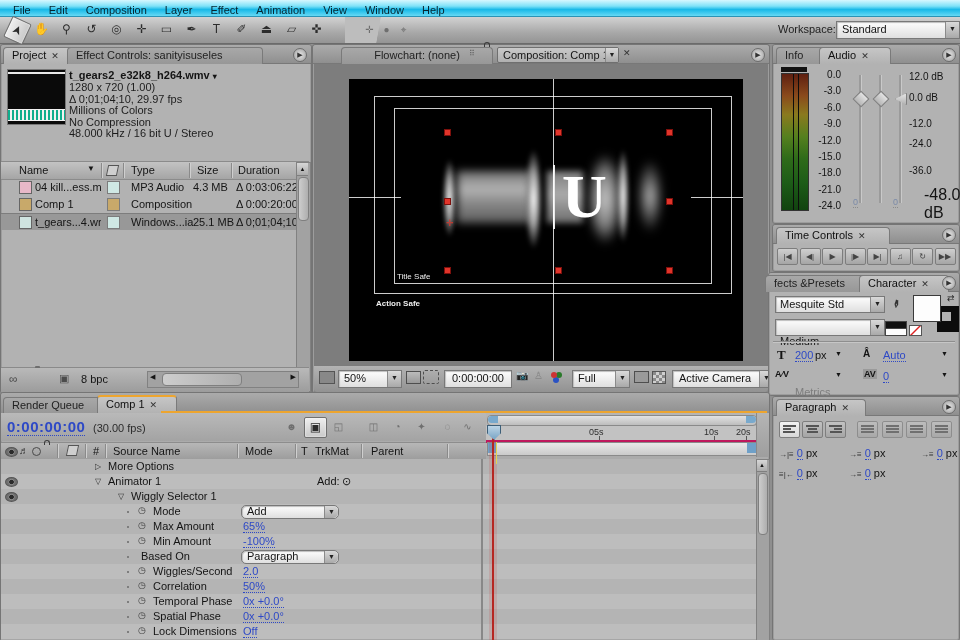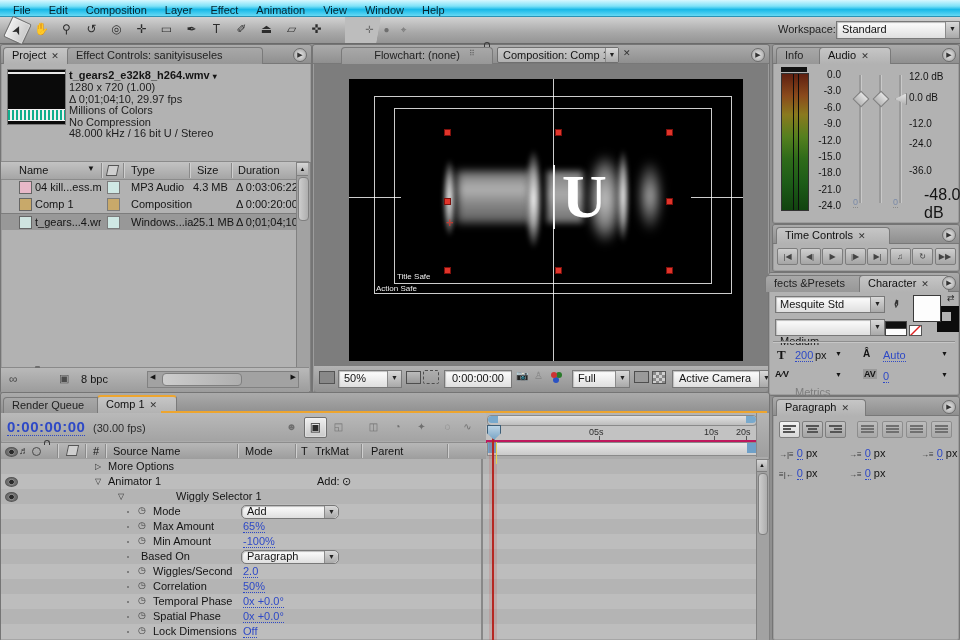--- a/index.html
+++ b/index.html
@@ -211,21 +211,21 @@
           <div class="handle" style="left: 206px; top: 50px;"></div>
           <div class="handle" style="left: 317px; top: 50px;"></div>
           <div class="handle" style="left: 95px; top: 119px;"></div>
           <div class="handle" style="left: 317px; top: 119px;"></div>
           <div class="handle" style="left: 95px; top: 188px;"></div>
           <div class="handle" style="left: 206px; top: 188px;"></div>
           <div class="handle" style="left: 317px; top: 188px;"></div>
         </div>
       <div class="abs" style="left:97px;top:139px;color:#e0342a;font-size:9px;">✛</div>
       <div class="abs" style="left:48px;top:193px;color:#eee;font-size:8px;">Title Safe</div>
-      <div class="abs" style="left:27px;top:205px;color:#eee;font-size:8px;">Action Safe</div>
+      <div class="abs" style="left:27px;top:220px;color:#eee;font-size:8px;font-weight:bold;">Action Safe</div>
     </div>
 
     <div class="abs" style="left:1px;bottom:1px;right:1px;height:26px;background:linear-gradient(#b3b3b3,#929292);border-top:1px solid #7c7c7c;border-radius:0 0 3px 3px;">
       <span class="abs" style="left:5px;top:5px;width:14px;height:11px;border:1px solid #555;background:#888;"></span>
       <div class="abs sunken" style="left:24px;top:4px;width:62px;height:16px;">
         <span class="abs" style="left:5px;top:1px;">50%</span>
         <span class="ddbtn">▼</span>
       </div>
       <span class="abs" style="left:92px;top:5px;width:13px;height:11px;border:1px solid #4e4e4e;background:linear-gradient(#bbb,#999);"></span>
       <span class="abs" style="left:109px;top:4px;width:14px;height:12px;border:1px dashed #4e4e4e;border-radius:2px;"></span>
@@ -466,21 +466,21 @@
         <div class="abs" style="left: 0px; top: 15px; width: 755px; height: 15px; background: rgb(189, 189, 189); border-bottom: 1px solid rgb(166, 166, 166);">
           <div class="abs eye" style="left: 4px; top: 3px;"></div>
           <span class="abs twirl" style="left: 94px; top: 3px;">▽</span>
           <span class="abs" style="left: 107px; top: 1px;">Animator 1</span>
           <span class="abs" style="left: 316px; top: 1px;">Add:</span>
           <span class="abs" style="left: 341px; top: 1px; font-size: 11px;">⊙</span>
         </div>
         <div class="abs" style="left: 0px; top: 30px; width: 755px; height: 15px; background: rgb(180, 180, 180); border-bottom: 1px solid rgb(166, 166, 166);">
           <div class="abs eye" style="left: 4px; top: 3px;"></div>
           <span class="abs twirl" style="left: 117px; top: 3px;">▽</span>
-          <span class="abs" style="left: 130px; top: 1px; margin-left: 45px;">Wiggly Selector 1</span>
+          <span class="abs" style="left: 130px; top: 1px;">Wiggly Selector 1</span>
         </div>
         <div class="abs" style="left: 0px; top: 45px; width: 755px; height: 15px; background: rgb(189, 189, 189); border-bottom: 1px solid rgb(166, 166, 166);">
           <div class="abs" style="left: 126px; top: 7px; width: 2px; height: 2px; background: rgb(126, 126, 126);"></div>
           <span class="abs sw" style="left: 137px; top: 1px;">◷</span>
           <span class="abs" style="left: 152px; top: 1px;">Mode</span>
           <div class="abs sunken" style="left: 240px; top: 1px; width: 96px; height: 12px; border-radius: 5px;">
             <span class="abs" style="left: 5px; top: -1px;">Add</span>
             <span class="ddbtn" style="line-height: 11px; border-radius: 0px 5px 5px 0px;">▼</span>
           </div>
         </div>

